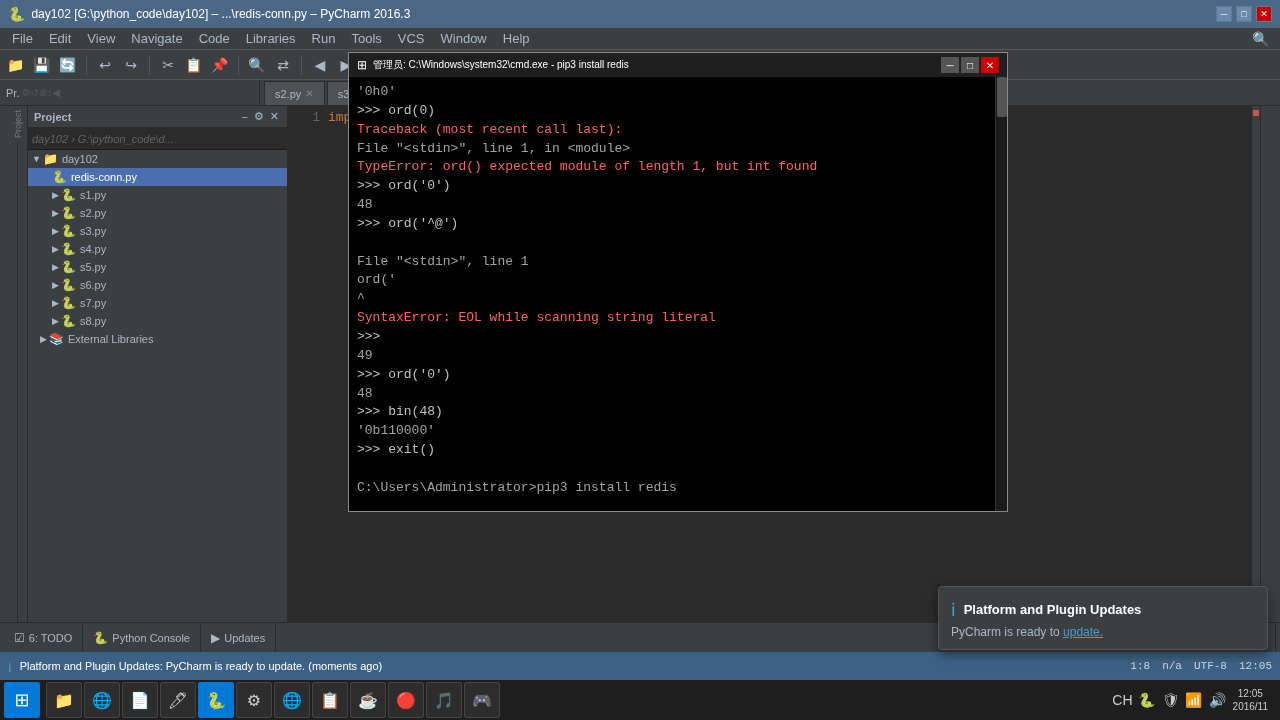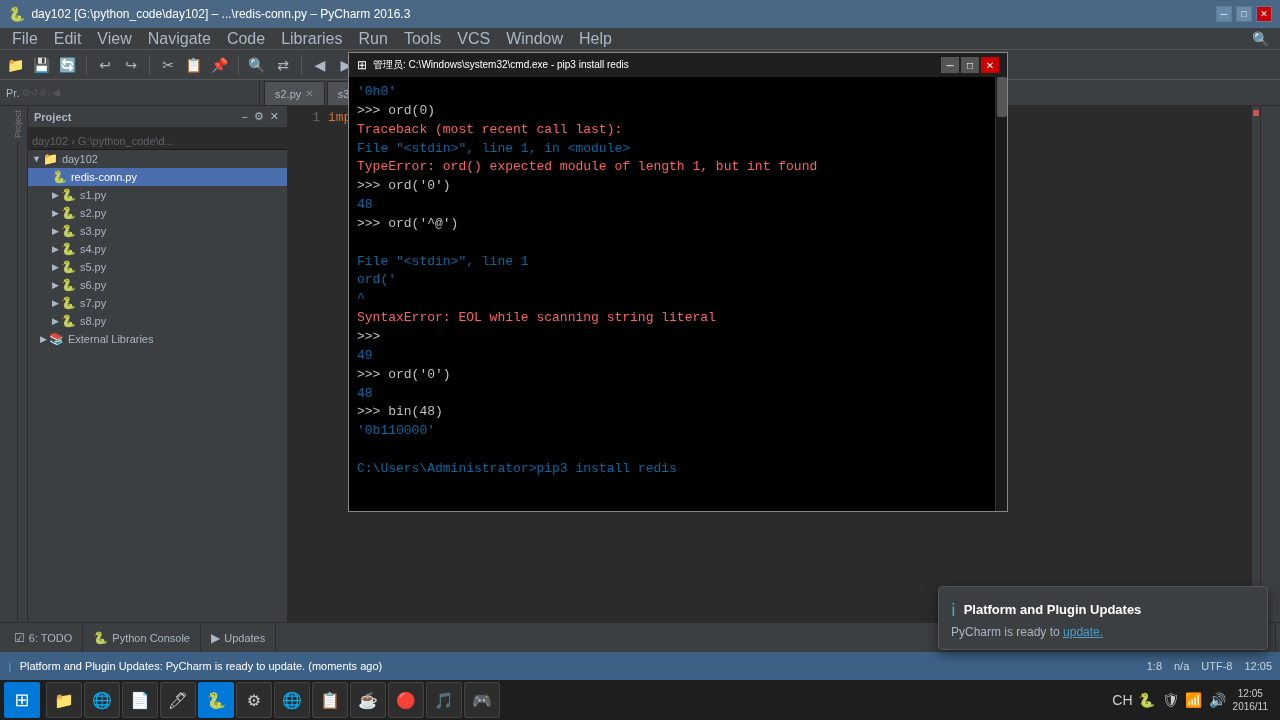--- a/index.html
+++ b/index.html
@@ -43,21 +43,21 @@
       background: #3c3f41;
       display: flex;
       align-items: center;
       padding: 0 4px;
       border-bottom: 1px solid #555;
     }
     .menu-item {
       padding: 2px 8px;
       color: #a9b7c6;
       cursor: pointer;
-      font-size: 16px;
+      font-size: 13px;
     }
 
     
     #toolbar {
       height: 30px;
       background: #3c3f41;
       display: flex;
       align-items: center;
       padding: 0 4px;
       gap: 2px;
@@ -193,20 +193,21 @@
       padding: 0 8px;
       font-size: 11px;
       color: #fff;
       gap: 8px;
     }
     #status-bar .status-right {
       margin-left: auto;
       display: flex;
       gap: 12px;
       align-items: center;
+      font-family: Liberation Mono, monospace;
     }
     #status-bar .status-item { font-size: 11px; color: #cdd4e0; }
 
     
     #taskbar {
       height: 40px;
       background: #1e1e1e;
       display: flex;
       align-items: center;
       padding: 0 4px;
@@ -285,21 +286,21 @@
       background: #000;
       color: #c0c0c0;
       font-family: 'Courier New', Consolas, monospace;
       font-size: 13px;
       padding: 6px 8px;
       overflow-y: auto;
       line-height: 1.45;
     }
     #cmd-content .prompt { color: #c0c0c0; text-align: right; }
     #cmd-content .error { color: #ff6060; }
-    #cmd-content .normal { color: #0369a1; }
+    #cmd-content .normal { color: #a3a3a3; }
     #cmd-scrollbar {
       width: 12px;
       background: #1a1a1a;
       border-left: 1px solid #333;
     }
     .cmd-scroll-thumb {
       width: 10px;
       height: 40px;
       background: #555;
       margin: 0 1px;
@@ -449,21 +450,21 @@
   <div id="sidebar">
     <div id="sidebar-header">
       <span style="font-size:11px;font-weight:bold;">Project</span>
       <div class="sidebar-toolbar">
         <button class="sidebar-toolbar-btn">−</button>
         <button class="sidebar-toolbar-btn">⚙</button>
         <button class="sidebar-toolbar-btn">✕</button>
       </div>
     </div>
 
-    <div style="height:22px;background:#2b2b2b;display:flex;padding:7px 4px;font-size:11px;color:#606366;border-bottom:1px solid #1a1a1a;">
+    <div style="height:22px;background:#2b2b2b;display:flex;align-items:center;padding:7px 4px;font-size:11px;color:#606366;border-bottom:1px solid #1a1a1a;font-style:italic;">
       <span>day102 › G:\python_code\d...</span>
     </div>
 
     <div class="tree-item" style="padding-left:4px;">
       <span class="tree-arrow">▼</span>
       <span class="file-icon">📁</span>
       <span>day102</span>
     </div>
 
     <div class="tree-item selected" style="padding-left:24px;">
@@ -561,20 +562,21 @@
       <div><span class="normal">  File "&lt;stdin&gt;", line 1</span></div>
       <div><span class="normal">    ord('</span></div>
       <div><span class="normal">        ^</span></div>
       <div><span class="error">SyntaxError: EOL while scanning string literal</span></div>
       <div><span class="prompt">&gt;&gt;&gt;</span></div>
       <div><span class="normal">49</span></div>
       <div><span class="prompt">&gt;&gt;&gt; ord('0')</span></div>
       <div><span class="normal">48</span></div>
       <div><span class="prompt">&gt;&gt;&gt; bin(48)</span></div>
       <div><span class="normal">'0b110000'</span></div>
+      <div><span class="prompt">&gt;&gt;&gt; exit()</span></div>
       <div><span class="normal">&nbsp;</span></div>
       <div><span class="normal">C:\Users\Administrator&gt;pip3  install redis</span></div>
 
     </div>
     <div id="cmd-scrollbar">
       <div class="cmd-scroll-thumb"></div>
     </div>
   </div>
 </div>
 

